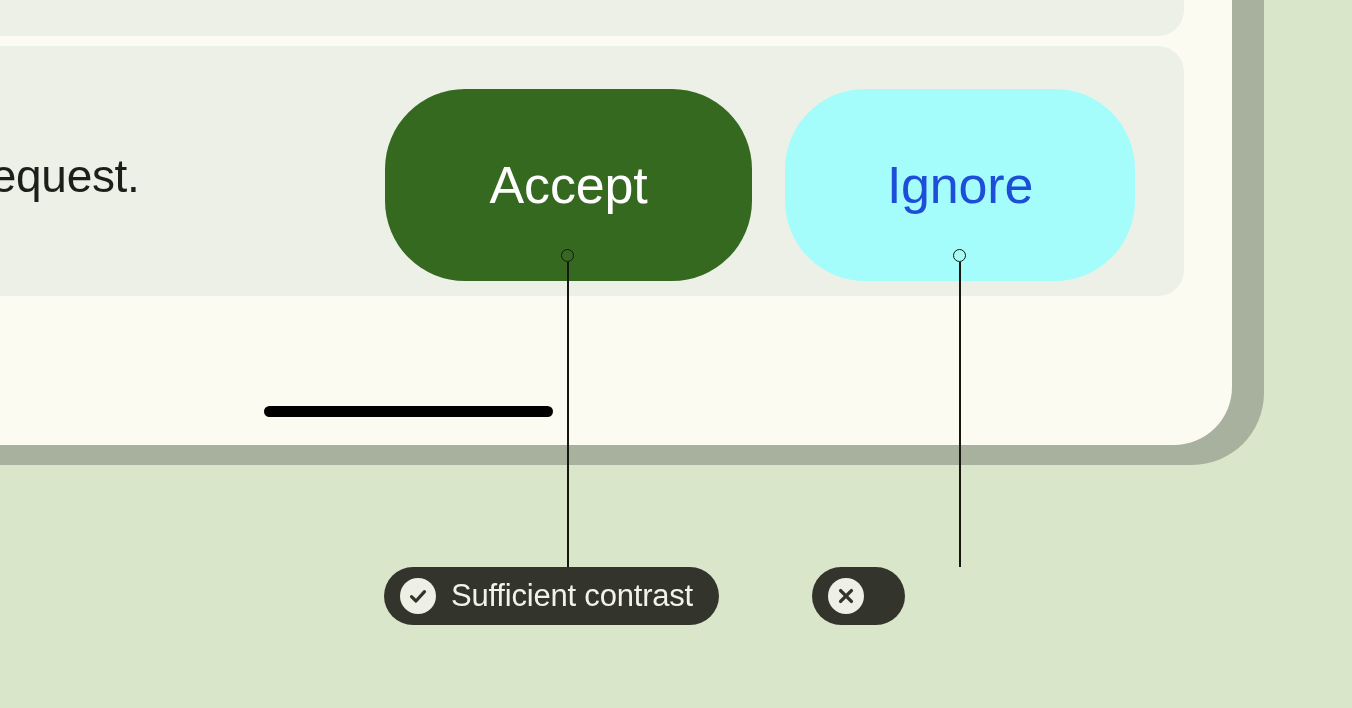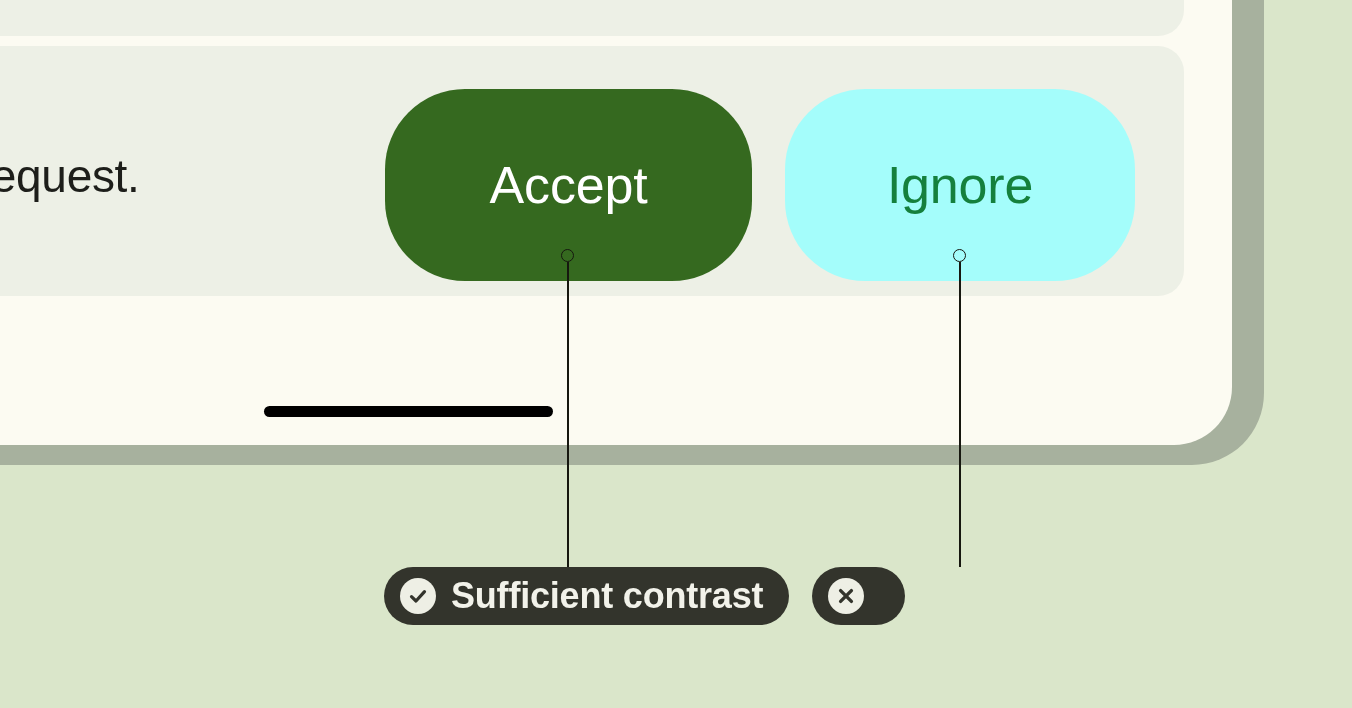--- a/index.html
+++ b/index.html
@@ -93,21 +93,21 @@
   .btn-accept {
     left: 385px;
     width: 367px;
     background: #35691f;
     color: #ffffff;
   }
   .btn-ignore {
     left: 785px;
     width: 350px;
     background: #a4fdfb;
-    color: #15803d;
+    color: #1d4ed8;
   }
 
   
   .home-bar {
     position: absolute;
     left: 264px;
     top: 406px;
     width: 289px;
     height: 11px;
     background: #000000;
@@ -159,22 +159,22 @@
     background: #eeefe5;
     display: flex;
     align-items: center;
     justify-content: center;
     flex: 0 0 auto;
     margin-right: 15px;
   }
   .badge-icon svg { display: block; }
   .badge-label {
     color: #f2f2ea;
-    font-size: 36px;
-    font-weight: 700;
+    font-size: 31px;
+    font-weight: 400;
     letter-spacing: -0.2px;
     white-space: nowrap;
   }
 </style>
 </head>
 <body>
 
 <div id="stage">
 
   <div class="phone-bezel"></div>

